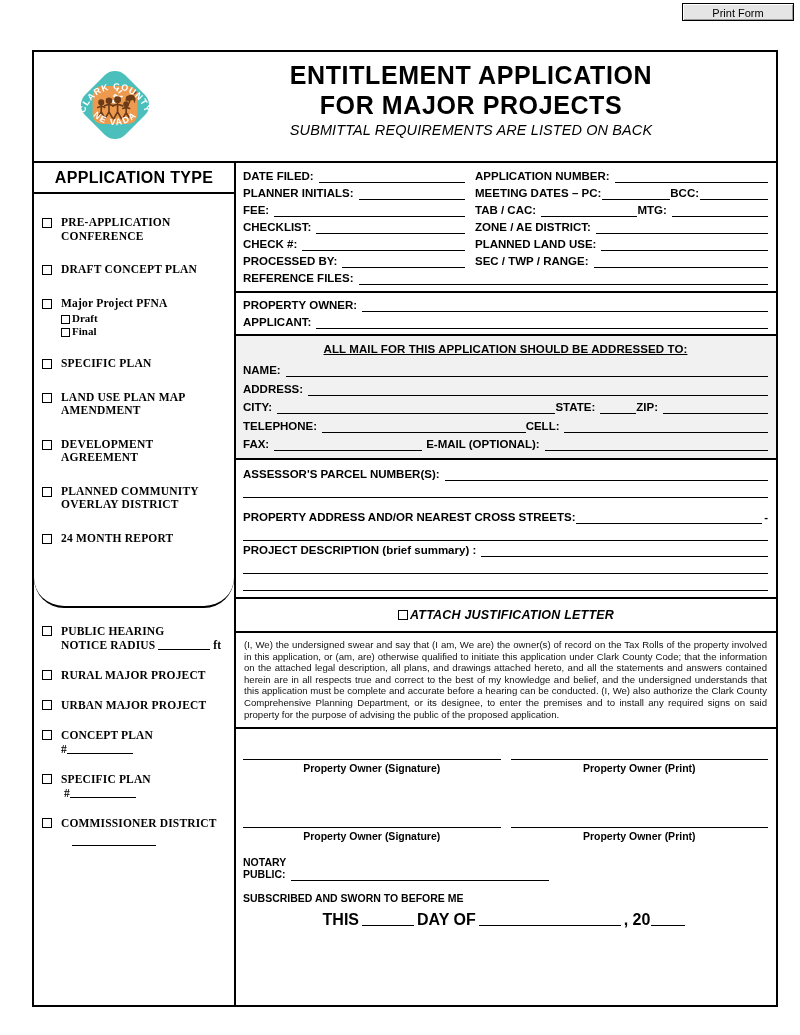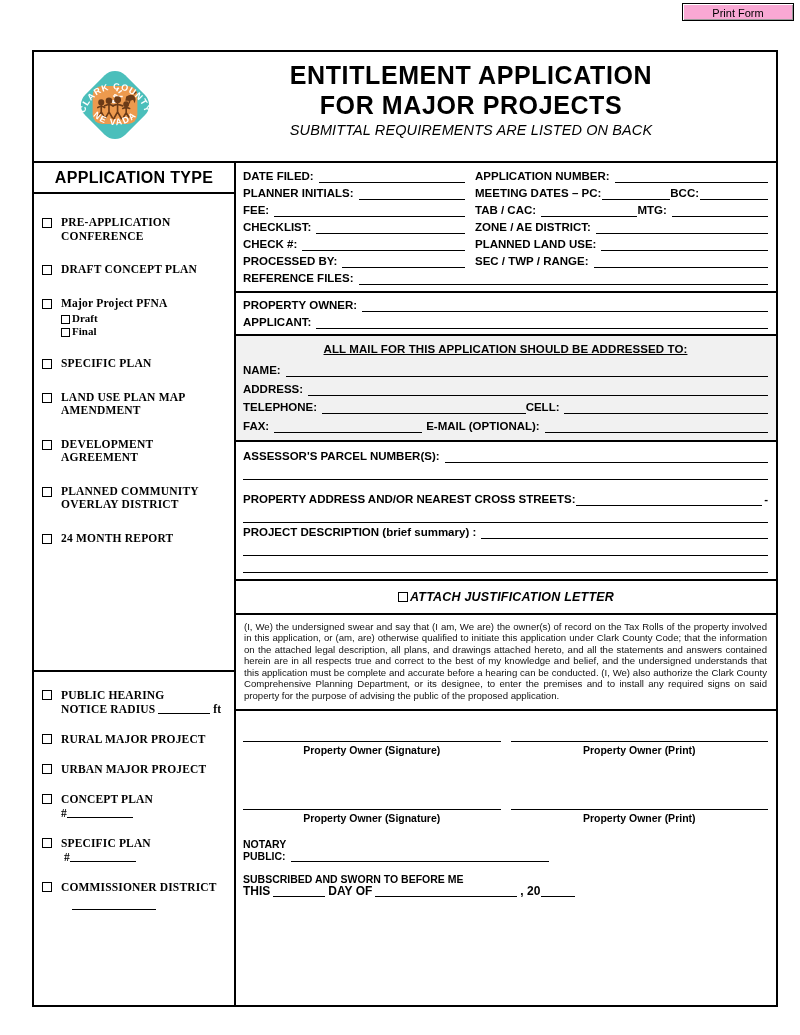--- a/index.html
+++ b/index.html
@@ -24,21 +24,21 @@
     left: 0px;
     width: 800px;
     height: 26px;
   }
   .print-form-btn {
     position: absolute;
     right: 6px;
     top: 3px;
     width: 112px;
     height: 18px;
-    background: #f9a8d4;
+    background: #e5e5e5;
     border: 1px solid #000;
     box-shadow: inset 1px 1px 0 #ffffff, inset -1px -1px 0 #9a9a9a;
     font-family: "Liberation Sans", sans-serif;
     font-size: 11px;
     line-height: 18px;
     text-align: center;
     color: #000;
     cursor: pointer;
     box-sizing: border-box;
   }
@@ -121,23 +121,24 @@
     text-align: center;
     font-family: "Liberation Sans", sans-serif;
     font-weight: bold;
     font-size: 16px;
     line-height: 29px;
     letter-spacing: 0.3px;
     box-sizing: border-box;
   }
   .apptype-list {
     padding: 22px 0 0 0;
-    height: 478px;
+    height: 414px;
     box-sizing: border-box;
     border-bottom: 2px solid #000;
+    border-radius: 30px;
   }
   .opt {
     display: flex;
     align-items: flex-start;
     padding: 0 4px 0 8px;
     margin-bottom: 20px;
   }
   .opt .cb {
     flex: 0 0 auto;
     width: 10px;
@@ -392,24 +393,26 @@
   .sworn {
     font-family: "Liberation Sans", sans-serif;
     font-weight: bold;
     font-size: 10.5px;
     line-height: 12px;
     margin-top: 11px;
   }
   .thisday {
     font-family: "Liberation Sans", sans-serif;
     font-weight: bold;
-    font-size: 12px;
+    font-size: 16px;
     line-height: 12px;
+    margin-top: 10px;
     display: flex;
     align-items: flex-end;
+    justify-content: center;
   }
   .ul-w {
     display: inline-block;
     border-bottom: 1.5px solid #000;
     height: 10px;
     margin: 0 3px;
   }
 </style>
 </head>
 <body>
@@ -681,20 +684,28 @@
         <div class="mail-line">
           <span class="flbl">NAME:</span>
           <span class="fill"></span>
         </div>
 
         <div class="mail-line">
           <span class="flbl">ADDRESS:</span>
           <span class="fill"></span>
         </div>
 
+        <div class="mail-line">
+          <span class="flbl">CITY:</span>
+          <span class="fill" style="flex:1 1 58%"></span>
+          <span class="flbl">STATE:</span>
+          <span class="fill" style="flex:0 0 36px"></span>
+          <span class="flbl">ZIP:</span>
+          <span class="fill" style="flex:0 0 105px"></span>
+        </div>
 
         <div class="mail-line">
           <span class="flbl">TELEPHONE:</span>
           <span class="fill" style="flex:1 1 50%"></span>
           <span class="flbl">CELL:</span>
           <span class="fill" style="flex:1 1 50%"></span>
         </div>
 
         <div class="mail-line" style="margin-bottom:0">
           <span class="flbl">FAX:</span>

